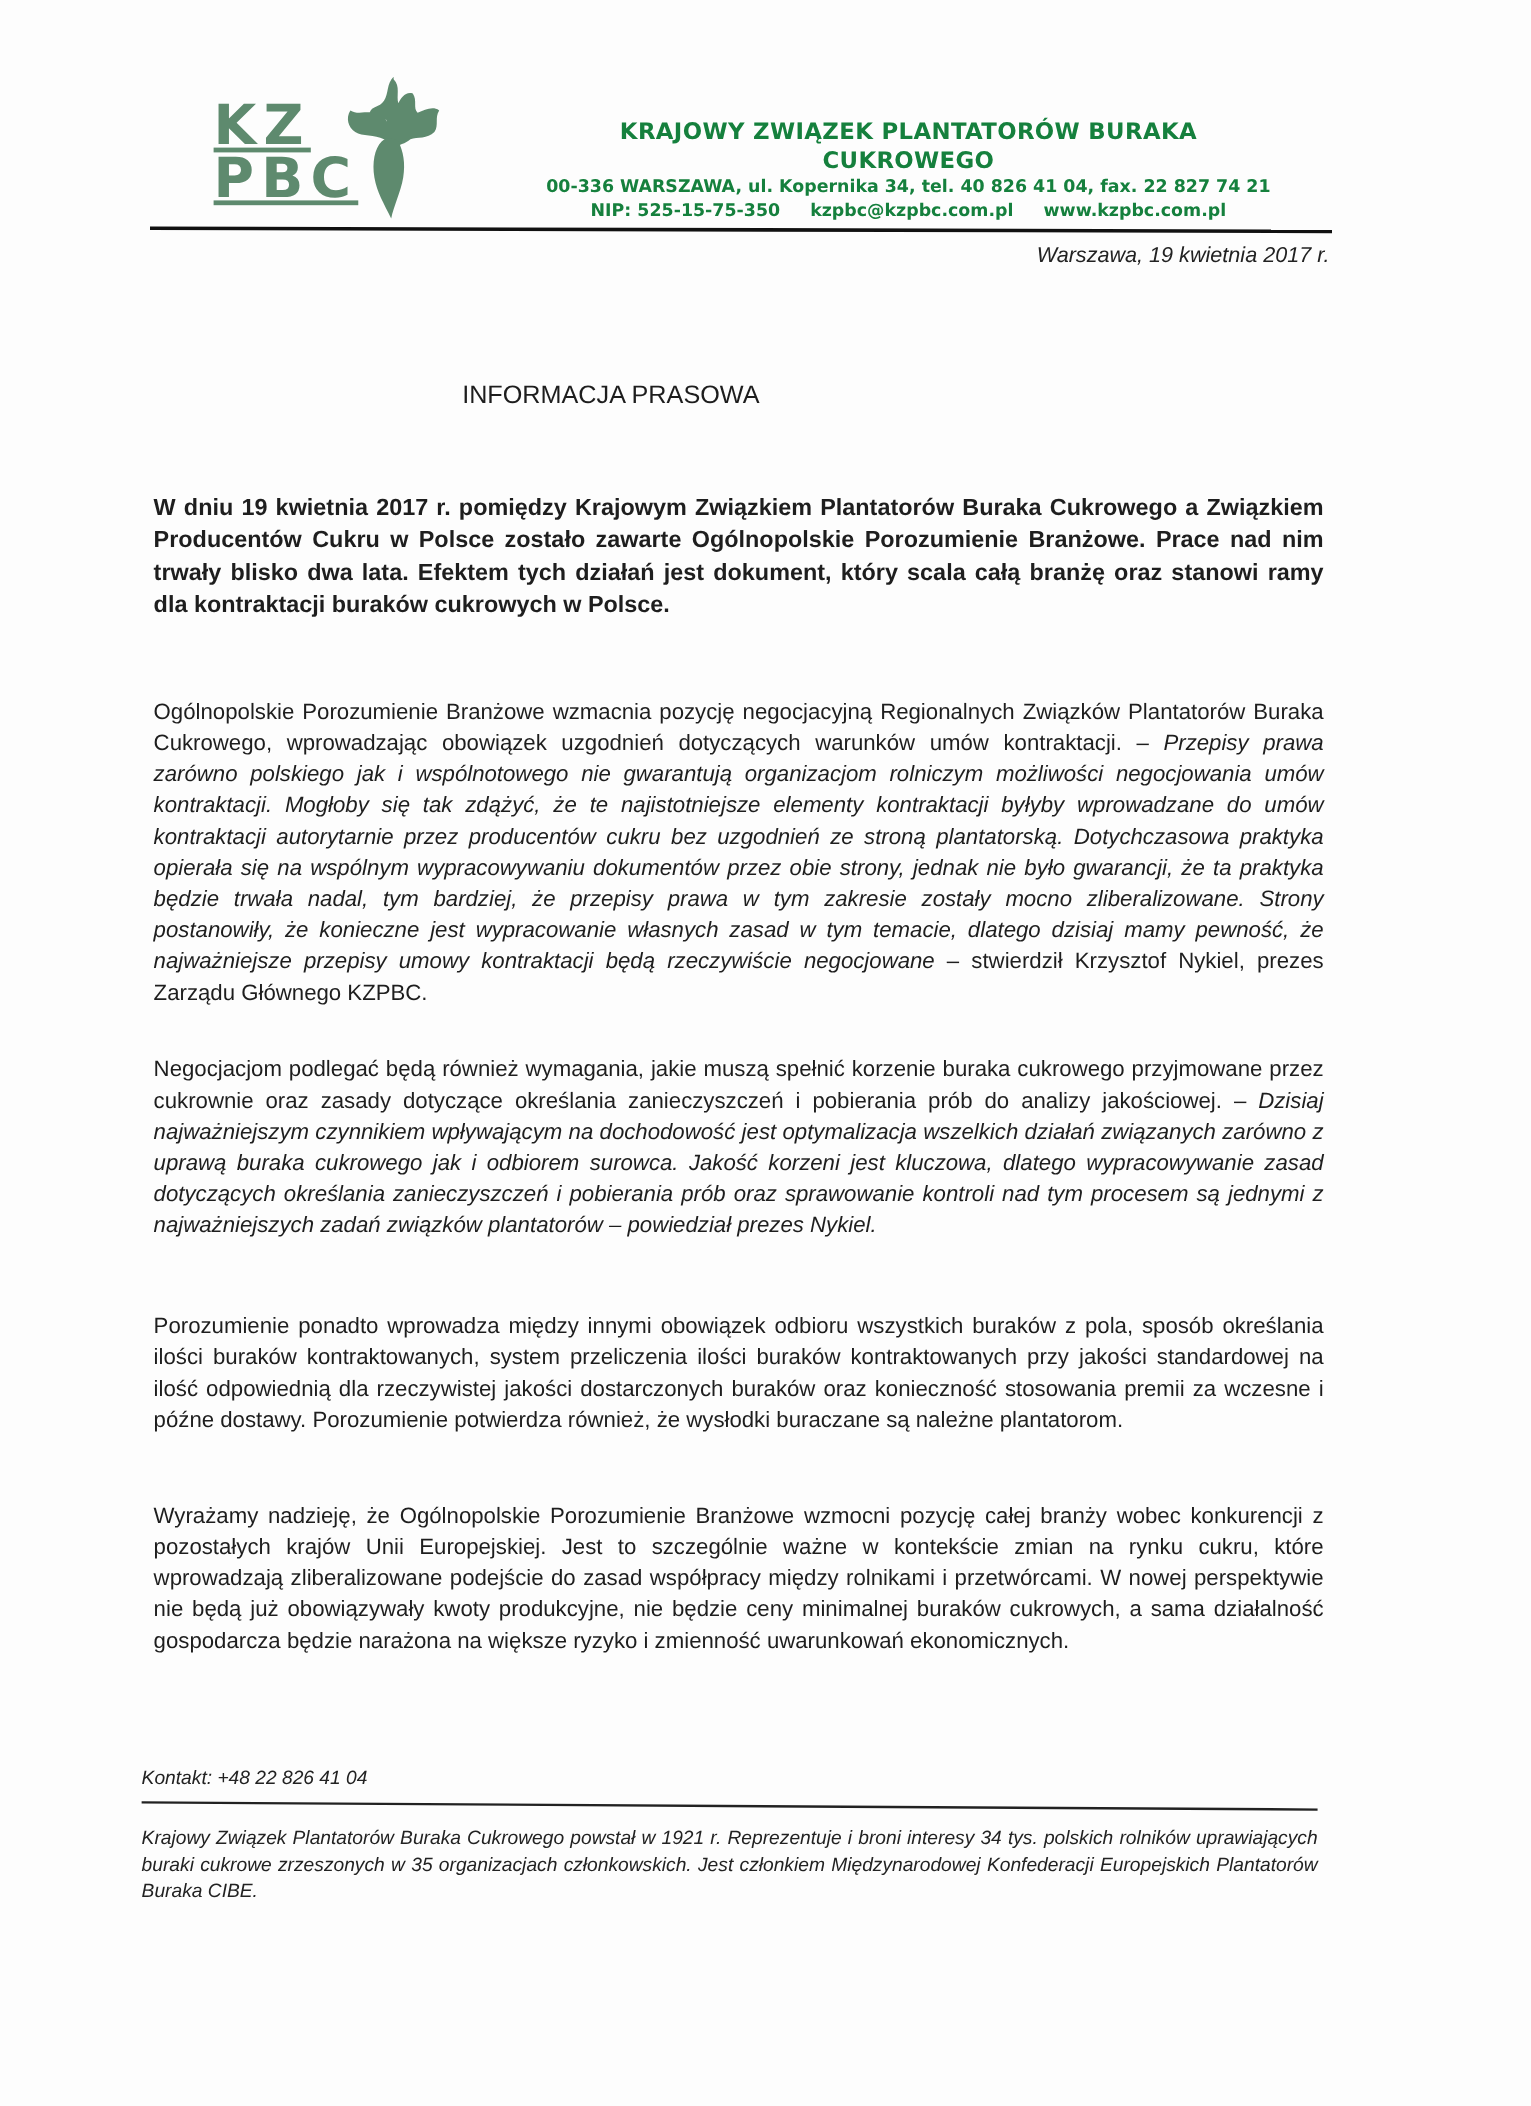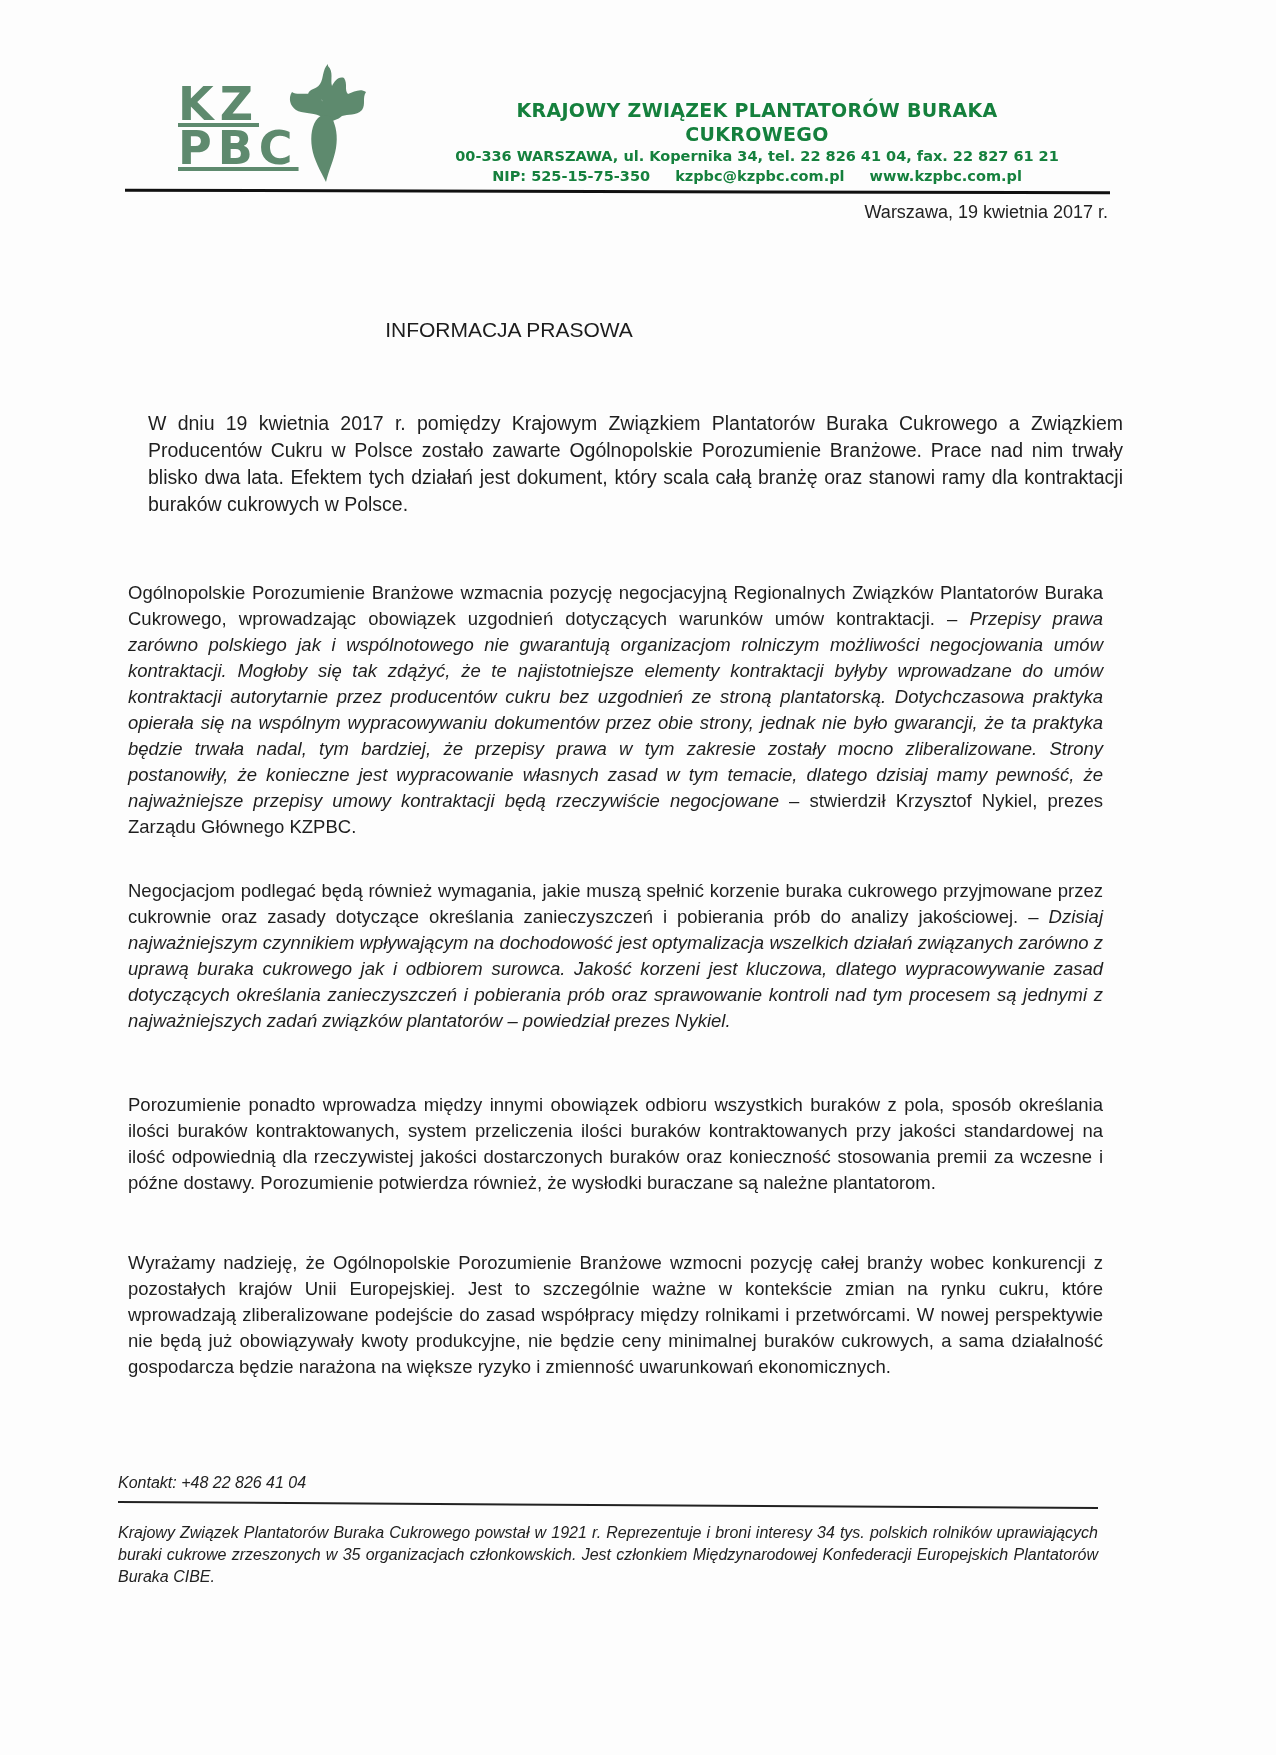--- a/index.html
+++ b/index.html
@@ -15,28 +15,28 @@
     color: #5e8a6e; font-size: 46px; line-height: 44px; letter-spacing: 6px; text-decoration: underline; }
   .logo-beet { position: absolute; left: 92px; top: -22px; width: 110px; height: 130px; }
 
   .org { position: absolute; left: 447px; top: 98px; width: 620px; text-align: center;
     font-family: "DejaVu Sans", sans-serif; font-weight: bold; color: #15803d; }
   .org-name { font-size: 19px; letter-spacing: 0.3px; line-height: 24px; }
   .org-line { font-size: 14.5px; line-height: 20px; }
   .org-line3 span { display: inline-block; margin: 0 10px; }
 
   .rule-top { position: absolute; left: 125px; top: 190px; width: 985px; height: 3px; background: #111; transform: rotate(0.15deg); }
-  .date { position: absolute; right: 168px; top: 202px; font-size: 18px; color: #222; }
+  .date { position: absolute; right: 168px; top: 202px; font-style: italic; font-size: 18px; color: #222; }
 
   .title { position: absolute; left: 0; top: 318px; width: 1018px; text-align: center; font-size: 21px;
     font-family: "Liberation Sans", sans-serif; color: #1d1d1d; box-sizing: border-box; }
 
   .body { position: absolute; left: 128px; width: 975px; font-size: 18.5px; line-height: 26px;
     text-align: justify; text-align-last: left; color: #1e1e1e; }
-  .lead { top: 410px; font-weight: normal; font-size: 19.5px; line-height: 27px; margin-left: 20px; }
+  .lead { top: 410px; font-weight: bold; font-size: 19.5px; line-height: 27px; }
   .p1 { top: 544px; margin-top: 36px; }
   .p2 { top: 878px; }
   .p3 { top: 1092px; }
   .p4 { top: 1250px; }
   .body i { font-style: italic; }
 
   .contact { position: absolute; left: 118px; top: 1474px; font-style: italic; font-size: 16px; color: #222; }
   .rule-bottom { position: absolute; left: 118px; top: 1504px; width: 980px; height: 2px; background: #222; transform: rotate(0.35deg); }
   .about { position: absolute; left: 118px; top: 1522px; width: 980px; font-style: italic; font-size: 16px; line-height: 22px;
     text-align: justify; text-align-last: left; color: #222; }
@@ -54,21 +54,21 @@
     <svg class="logo-beet" viewBox="0 0 110 130">
       <g fill="#5e8a6e">
         <path d="M58 4 c-6 6 -4 14 -8 20 c-4 6 -10 4 -12 10 c4 4 10 2 14 6 l4 10 c-2 -8 -6 -14 -12 -16 c-8 -2 -16 2 -22 -2 c-4 6 -2 14 4 18 c6 4 16 2 24 6 l8 8 c4 -4 10 -4 14 -8 c6 -2 14 0 20 -6 c4 -6 0 -12 4 -18 c-6 -4 -12 0 -18 2 c-4 -4 0 -10 -4 -16 c-6 -2 -10 4 -12 8 c-2 -6 2 -14 -4 -20z"></path>
         <path d="M48 58 c-6 6 -8 18 -6 30 c2 12 8 22 14 34 c2 -10 8 -22 10 -34 c2 -12 0 -22 -4 -30 c-4 -4 -10 -4 -14 0z"></path>
       </g>
     </svg>
   </div>
 
   <div class="org">
     <div class="org-name">KRAJOWY ZWIĄZEK PLANTATORÓW BURAKA CUKROWEGO</div>
-    <div class="org-line">00-336 WARSZAWA, ul. Kopernika 34, tel. 22 826 41 04, fax. 22 827 61 21</div>
+    <div class="org-line">00-336 WARSZAWA, ul. Kopernika 34, tel. 40 826 41 04, fax. 22 827 74 21</div>
     <div class="org-line org-line3">
       <span>NIP: 525-15-75-350</span>
       <span>kzpbc@kzpbc.com.pl</span>
       <span>www.kzpbc.com.pl</span>
     </div>
   </div>
 
   <div class="rule-top"></div>
   <div class="date">Warszawa, 19 kwietnia 2017 r.</div>
 

